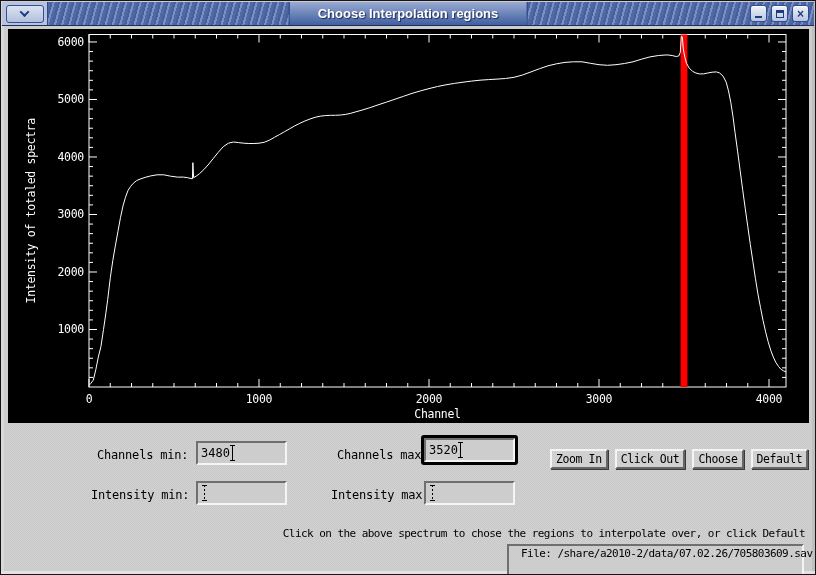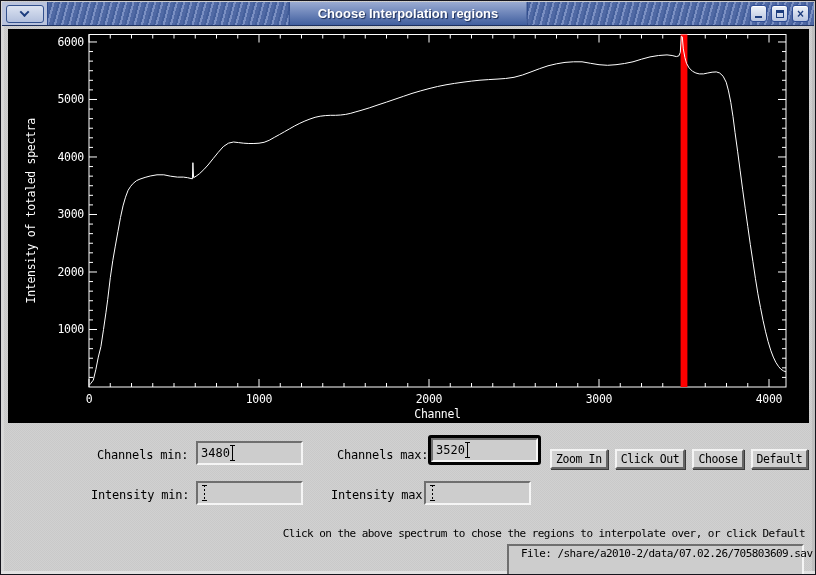--- a/index.html
+++ b/index.html
@@ -63,23 +63,23 @@
   .tick-label{
     font-family:"DejaVu Sans Mono","Liberation Mono",monospace;
     font-size:11.5px;letter-spacing:-0.3px;
   }
   
   .ctl-label{
     position:absolute;font-size:12px;letter-spacing:-0.2px;color:#000;
     text-align:left;white-space:nowrap;
   }
   .fieldwrap{position:absolute;border:3px solid transparent;border-radius:3px;}
-  .fieldwrap.focused{border-color:#000;margin-left:7px;}
+  .fieldwrap.focused{border-color:#000;}
   .field{
-    width:107px;height:24px;background:#cdcdcd;
+    width:91px;height:24px;background:#cdcdcd;
     border:2px solid;border-color:#6f6f6f #f5f5f5 #f5f5f5 #6f6f6f;
     padding:1px 3px;font-size:12px;line-height:18px;color:#000;
     display:flex;align-items:center;cursor:text;
   }
   .ibeam{
     display:inline-block;width:7px;height:16px;flex:0 0 7px;position:relative;
     background:linear-gradient(#000,#000) center/1px 100% no-repeat;margin-left:-1px;
   }
   .ibeam::before,.ibeam::after{
     content:"";position:absolute;left:1px;right:1px;height:1px;background:#000;

